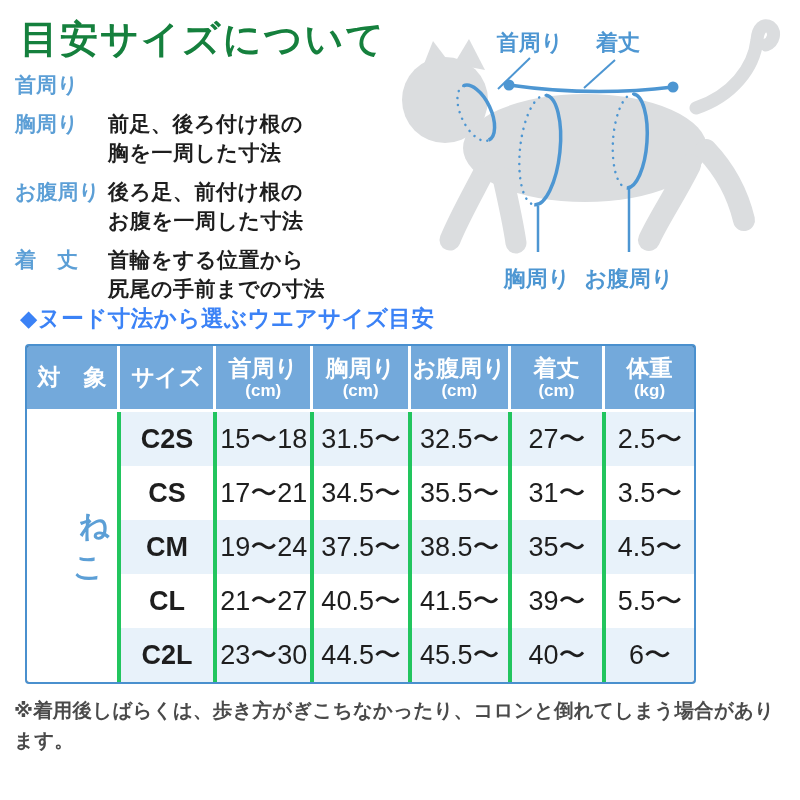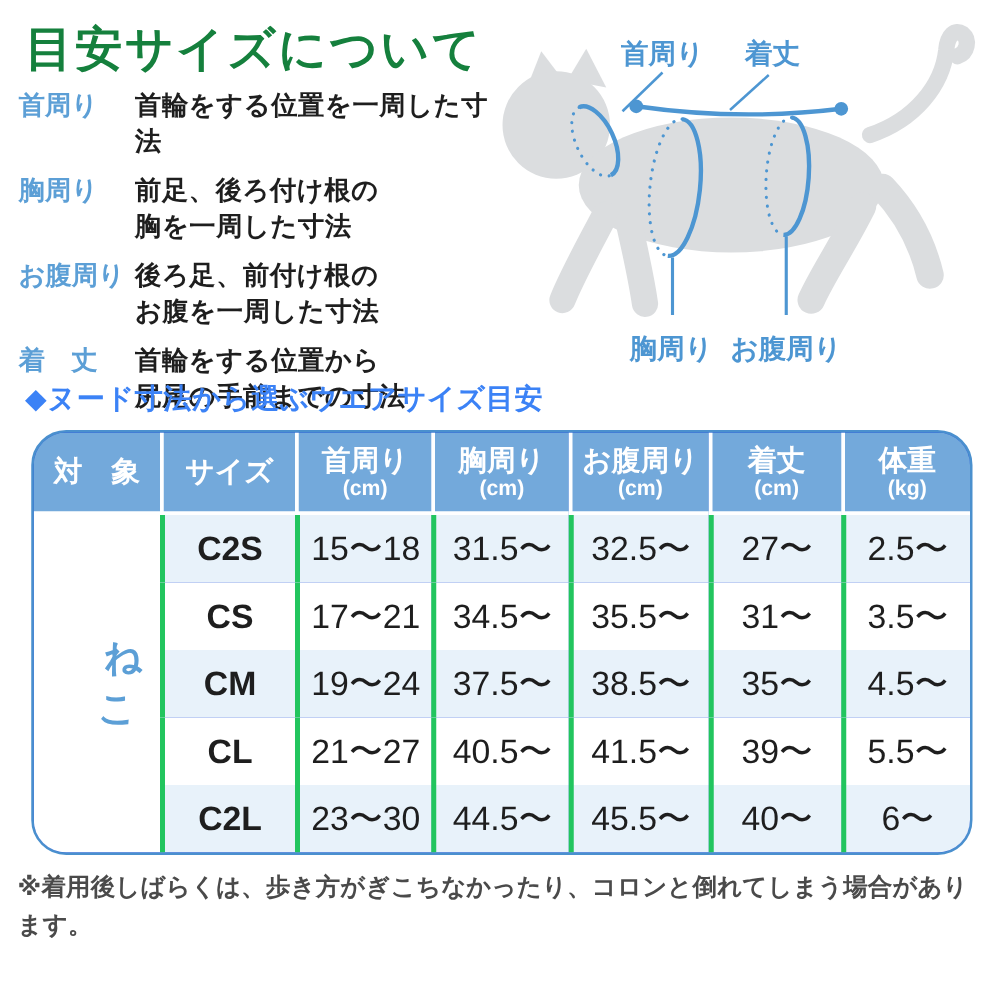--- a/index.html
+++ b/index.html
@@ -42,23 +42,23 @@
 
   
   .section-title {
     position: absolute; left: 20px; top: 303px;
     font-size: 22.5px; font-weight: bold; color: #3b82f6;
     letter-spacing: 0.5px;
   }
 
   
   .table-wrap {
-    position: absolute; left: 25px; top: 344px; width: 753px;
-    border: 2.5px solid #4A90CE; border-radius: 28px;
-    overflow: hidden; background: #1d4ed8;
+    position: absolute; left: 25px; top: 344px; width: 671px;
+    border: 2.5px solid #4A90CE; border-radius: 4px;
+    overflow: hidden; background: #0f172a;
   }
   table.size-table {
     width: 100%; border-collapse: separate; border-spacing: 0;
     table-layout: fixed;
   }
   .size-table thead th {
     background: #73A9DB; color: #ffffff; height: 66px;
     vertical-align: middle; text-align: center;
     border-bottom: 3px solid #ffffff;
   }
@@ -86,21 +86,20 @@
   .note-dark { color: #4A4A4A; }
 </style>
 </head>
 <body>
 
 <h1 class="page-title">目安サイズについて</h1>
 
 <div class="defs">
   <div class="def-row">
     <div class="def-label">首周り</div>
-    <div class="def-text">首輪をする位置を一周した寸法</div>
   </div>
   <div class="def-row">
     <div class="def-label">胸周り</div>
     <div class="def-text">前足、後ろ付け根の
 胸を一周した寸法</div>
   </div>
   <div class="def-row">
     <div class="def-label">お腹周り</div>
     <div class="def-text">後ろ足、前付け根の
 お腹を一周した寸法</div>

